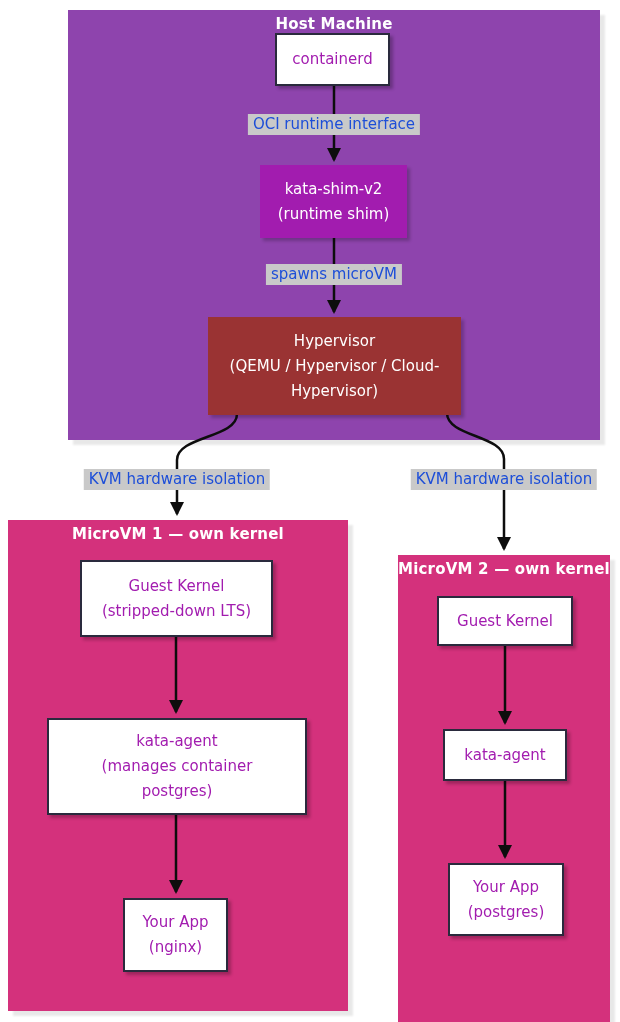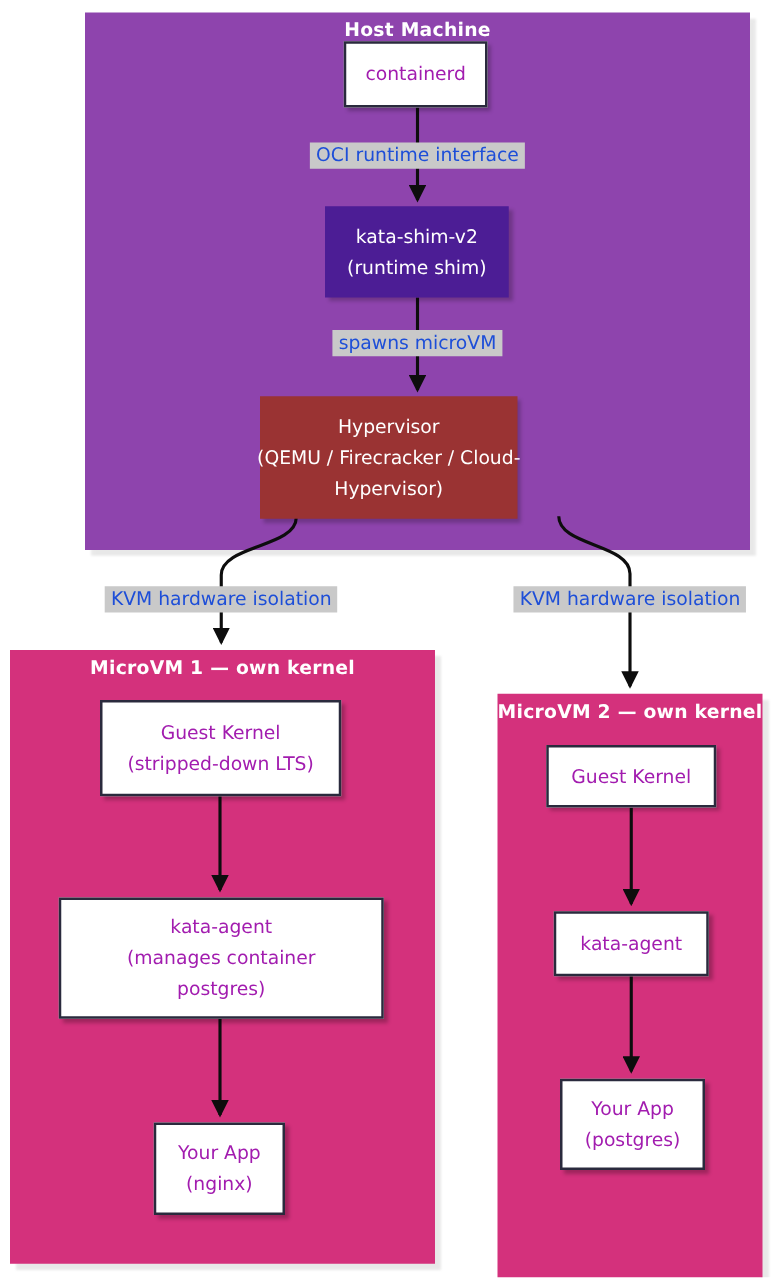--- a/index.html
+++ b/index.html
@@ -52,22 +52,22 @@
     text-align: center;
     font-size: 15px;
     line-height: 25px;
     box-shadow: 3px 3px 3px rgba(0,0,0,0.25);
     box-sizing: border-box;
     white-space: nowrap;
   }
   .node.filled { border: none; color: #ffffff; box-shadow: 3px 3px 3px rgba(0,0,0,0.22); }
 
   #containerd  { left: 275px; top: 33px;  width: 115px; height: 53px; }
-  #kata-shim   { left: 260px; top: 165px; width: 147px; height: 73px; background: #4c1d95; }
-  #hypervisor  { left: 208px; top: 317px; width: 206px; height: 98px; background: #9a3333; }
+  #kata-shim   { left: 260px; top: 165px; width: 147px; height: 73px; background: #a21caf; }
+  #hypervisor  { left: 208px; top: 317px; width: 253px; height: 98px; background: #9a3333; }
 
   #guest-kernel-1 { left: 80px;  top: 560px; width: 193px; height: 77px; }
   #kata-agent-1   { left: 47px;  top: 718px; width: 260px; height: 97px; }
   #your-app-1     { left: 123px; top: 898px; width: 105px; height: 74px; }
 
   #guest-kernel-2 { left: 437px; top: 596px; width: 136px; height: 50px; }
   #kata-agent-2   { left: 443px; top: 729px; width: 124px; height: 52px; }
   #your-app-2     { left: 448px; top: 863px; width: 116px; height: 73px; }
 
   
@@ -124,21 +124,21 @@
     <div>containerd</div>
   </div>
 
   <div class="node filled" id="kata-shim">
     <div>kata-shim-v2</div>
     <div>(runtime shim)</div>
   </div>
 
   <div class="node filled" id="hypervisor">
     <div>Hypervisor</div>
-    <div>(QEMU / Firecracker / Cloud-</div>
+    <div>(QEMU / Hypervisor / Cloud-</div>
     <div>Hypervisor)</div>
   </div>
 
   <div class="node" id="guest-kernel-1">
     <div>Guest Kernel</div>
     <div>(stripped-down LTS)</div>
   </div>
 
   <div class="node" id="kata-agent-1">
     <div>kata-agent</div>

